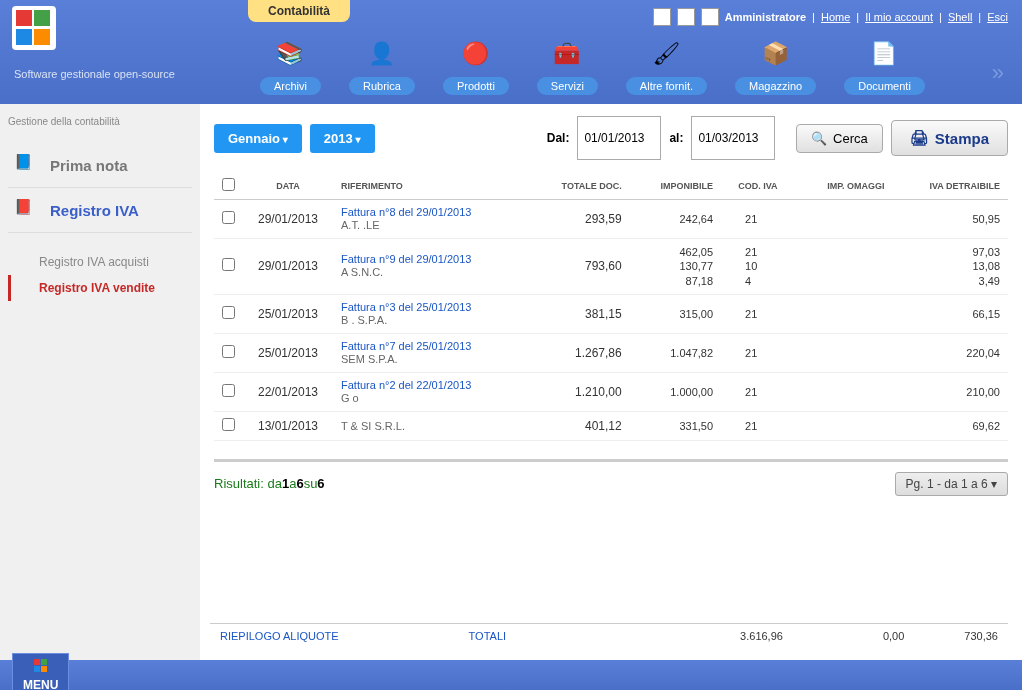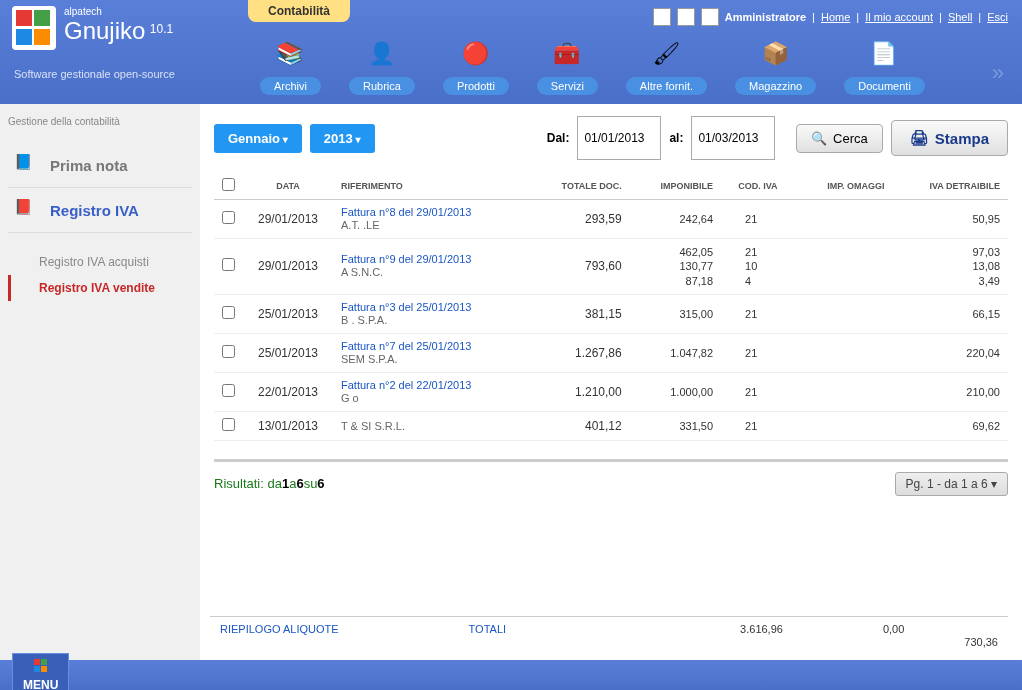--- a/index.html
+++ b/index.html
@@ -59,46 +59,42 @@
 .tbl td.l { text-align: left; }
 .tbl td.c { text-align: center; }
 .tbl .ref-link { color: #1a56c4; font-size: 11px; display: block; cursor: pointer; }
 .tbl .ref-sub { color: #666; font-size: 11px; }
 .tbl .multi { line-height: 1.3; font-size: 11px; }
 
 .results { margin-top: 18px; padding-top: 10px; border-top: 3px solid #ccc; display: flex; align-items: center; font-size: 13px; color: #1a7a1a; }
 .results b { color: #000; }
 .pager { margin-left: auto; background: linear-gradient(#eee,#ddd); border: 1px solid #aaa; padding: 4px 10px; border-radius: 3px; font-size: 12px; cursor: pointer; color: #444; }
 
-.summary { position: absolute; left: 210px; right: 14px; bottom: 36px; border-top: 1px solid #ccc; padding: 6px 10px; font-size: 11px; color: #1a56c4; display: flex; }
+.summary { position: absolute; left: 210px; right: 14px; bottom: 42px; border-top: 1px solid #ccc; padding: 6px 10px; font-size: 11px; color: #1a56c4; display: flex; }
 .summary span:nth-child(2){ margin-left: 130px; }
 .summary .v { margin-left: auto; color: #333; }
 .summary .v2 { margin-left: 100px; color: #333; }
-.summary .v3 { margin-left: 60px; color: #333; margin-top: 13px; }
+.summary .v3 { margin-left: 60px; color: #333; }
 
 
 .ftr { position: absolute; bottom: 0; left: 0; right: 0; height: 30px; background: linear-gradient(#5a7fd8,#4a6fc8); display: flex; align-items: center; padding: 0 12px; }
 .ftr-menu { background: #3a5fb8; color: #fff; font-weight: bold; font-size: 12px; padding: 4px 10px; border: 1px solid #6a8fe0; display: flex; align-items: center; gap: 6px; cursor: pointer; flex-direction: column; }
 .ftr-menu .sq { width: 14px; height: 14px; display: inline-flex; flex-wrap: wrap; }
 .ftr-menu .sq span { width: 6px; height: 6px; margin: 0.5px; }
 </style>
 </head>
 <body>
 
 <div class="hdr">
   <div class="logo">
     <div class="logo-sq">
       <span style="background:#e53935"></span>
         <span style="background:#43a047"></span>
       <span style="background:#1e88e5"></span>
         <span style="background:#fb8c00"></span>
-    </div>
-    <div class="logo-txt">
-      <div class="small">alpatech</div>
-      <div><span class="big">Gnujiko</span> <span class="ver">10.1</span></div>
     </div>
   </div>
   <div class="tagline">Software gestionale open-source</div>
   <div class="tab-conta">Contabilità</div>
 
   <div class="top-links">
     <span class="sys-ico">⚙</span>
     <span class="sys-ico">12</span>
     <span class="sys-ico">▭</span>
     <b>Amministratore</b> |

